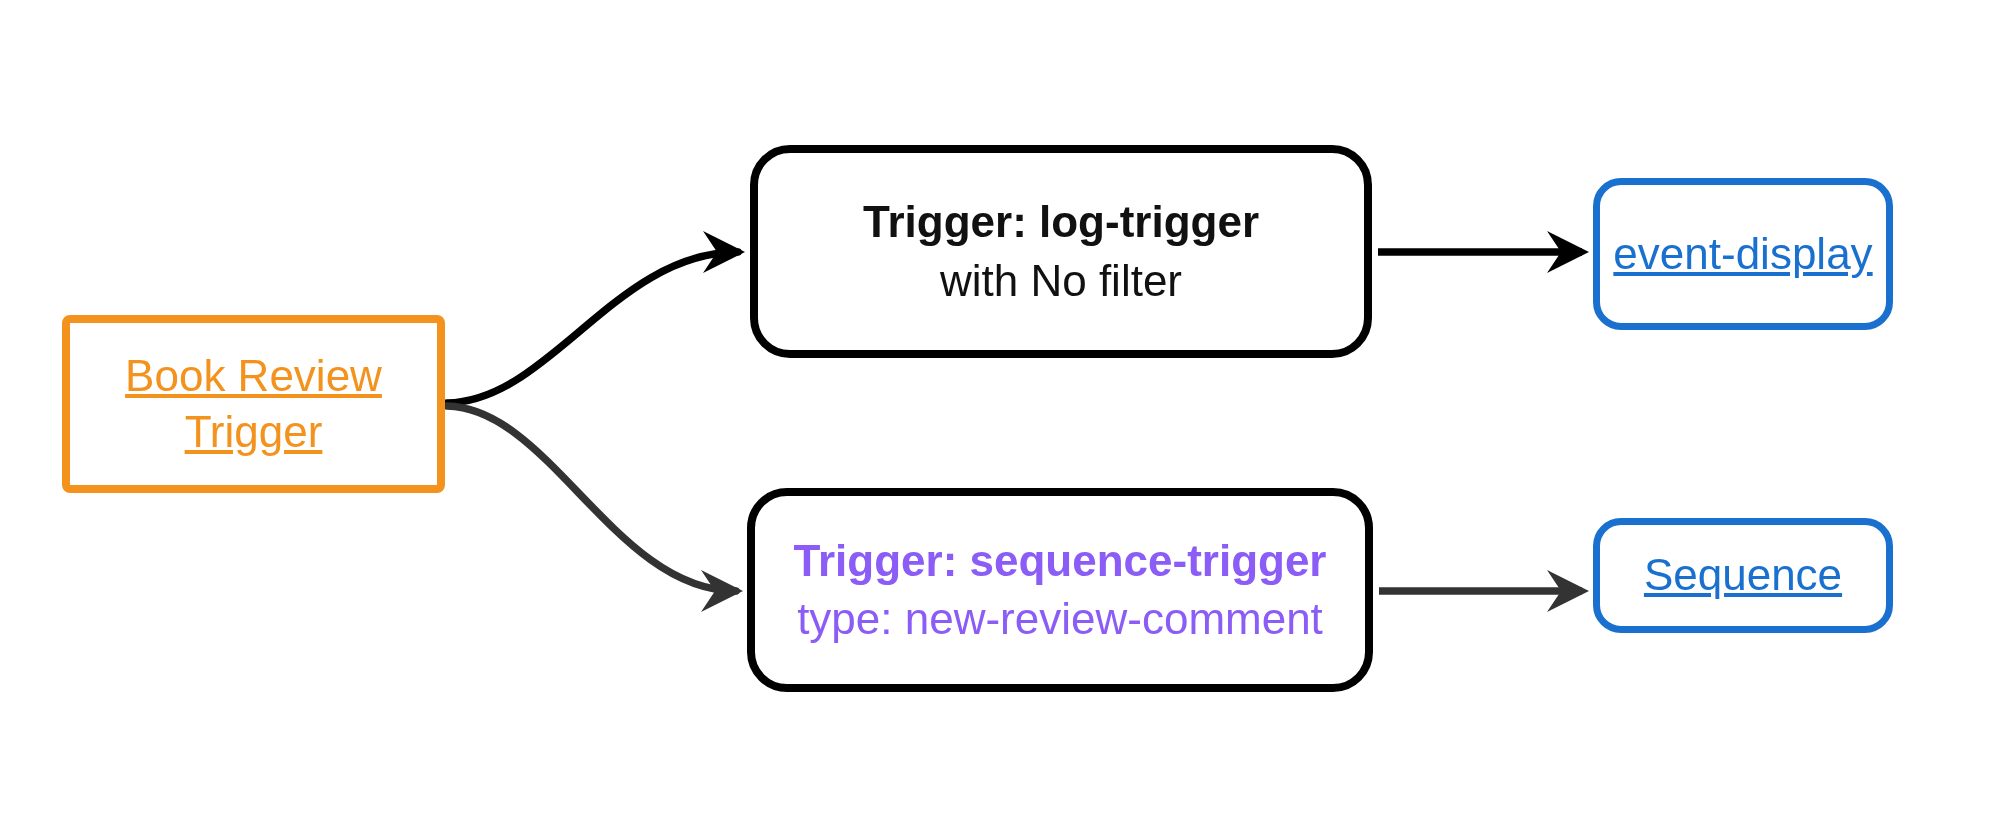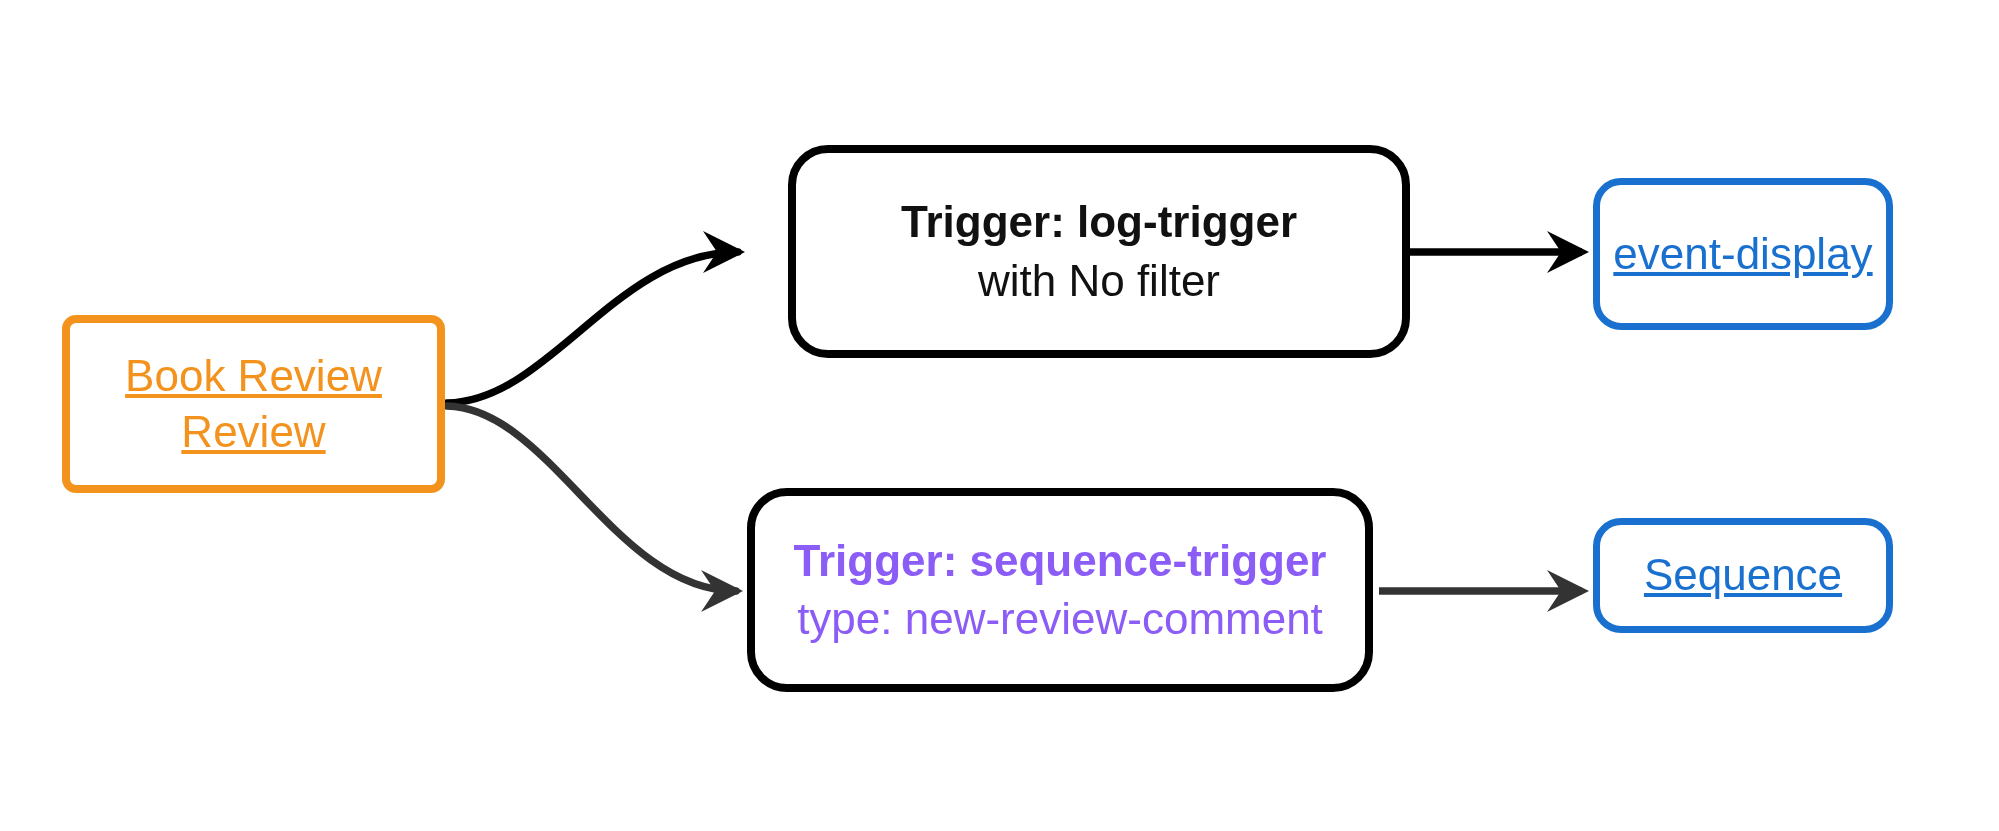--- a/index.html
+++ b/index.html
@@ -29,30 +29,29 @@
     flex-direction: column;
     align-items: center;
     justify-content: center;
     text-align: center;
     font-size: 44px;
     line-height: 1.32;
   }
   .node--broker {
     left: 62px;  top: 315px;  width: 383px; height: 178px;
     border: 8px solid var(--color-orange, #F3931E);
-    border-radius: 14px;
+    border-radius: 8px;
     color: var(--color-orange, #F3931E);
     line-height: 1.28;
   }
   .node--trigger-top {
     left: 750px; top: 145px;  width: 622px; height: 213px;
     border: 8px solid var(--color-black, #000000);
     border-radius: 40px;
     color: #111111;
-    margin-left: 38px;
   }
   .node--trigger-bottom {
     left: 747px; top: 488px;  width: 626px; height: 204px;
     border: 8px solid var(--color-black, #000000);
     border-radius: 40px;
     color: #8b5cf6;
   }
   .node--event-display {
     left: 1593px; top: 178px; width: 300px; height: 152px;
     border: 7px solid var(--color-blue, #1A70CF);
@@ -88,21 +87,21 @@
 
     <path d="M 447 406 C 550 408, 615 591, 736 591" fill="none" stroke-width="7.5" stroke-linecap="round" marker-end="url(#arrow-gray)" stroke="#333333"></path>
 
     <path d="M 1378 252 L 1582 252" fill="none" stroke-width="7.5" stroke-linecap="butt" marker-end="url(#arrow-black)" stroke="#000000"></path>
 
     <path d="M 1379 591 L 1582 591" fill="none" stroke-width="7.5" stroke-linecap="butt" marker-end="url(#arrow-gray)" stroke="#333333"></path>
   </svg>
 
   <div class="node node--broker">
     <div class="node-line">Book Review</div>
-    <div class="node-line">Review</div>
+    <div class="node-line">Trigger</div>
   </div>
 
   <div class="node node--trigger-top">
     <div class="node-title">Trigger: log-trigger</div>
     <div class="node-subtitle">with No filter</div>
   </div>
 
   <div class="node node--trigger-bottom">
     <div class="node-title">Trigger: sequence-trigger</div>
     <div class="node-subtitle">type: new-review-comment</div>

